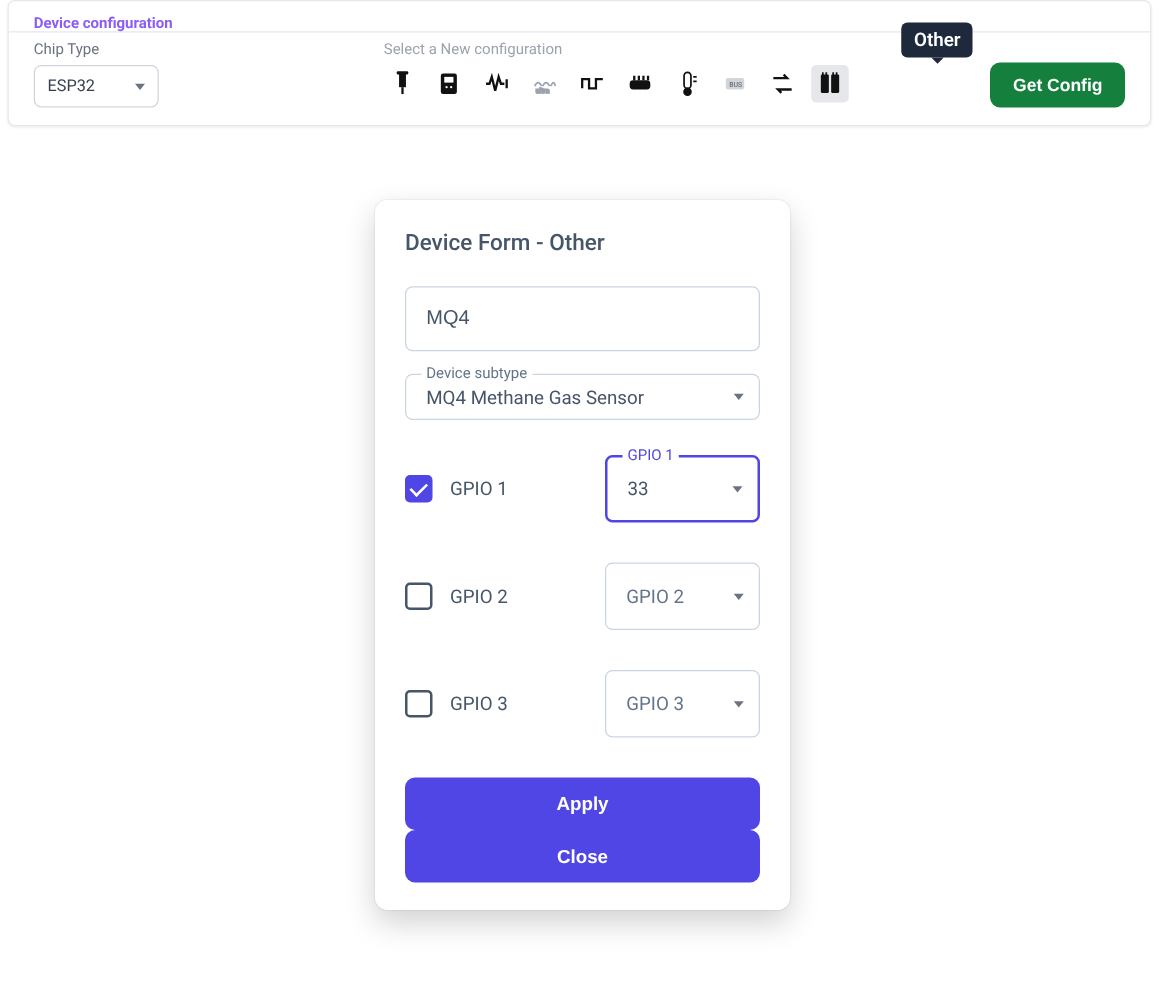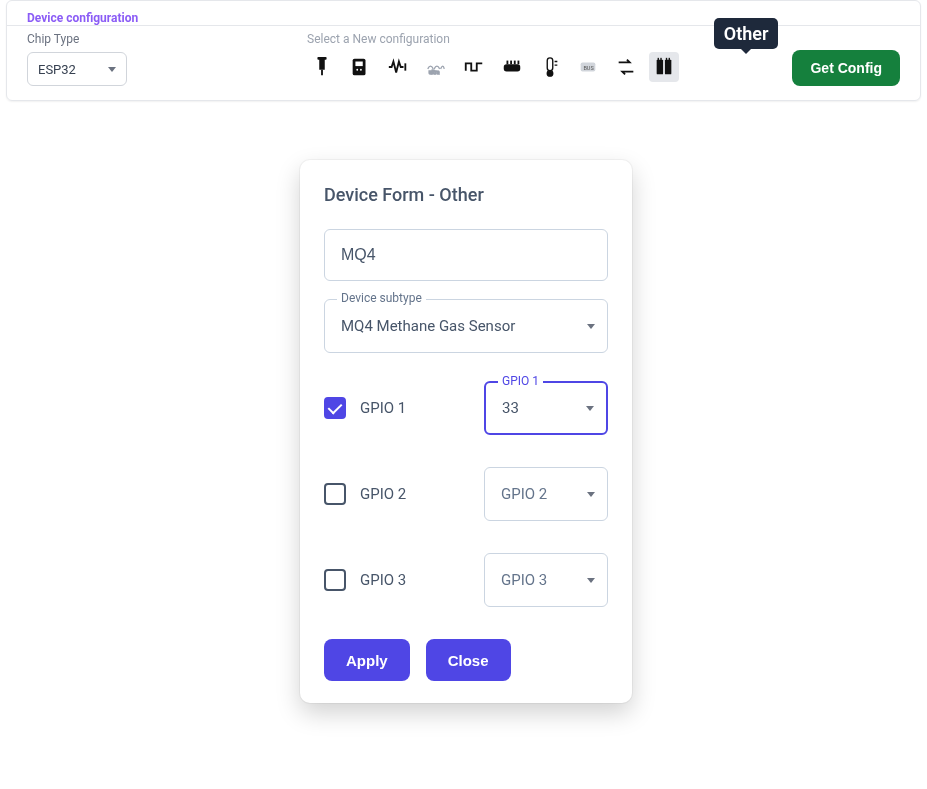--- a/index.html
+++ b/index.html
@@ -77,21 +77,21 @@
     cursor: pointer;
   }
   .cfg-icon.active { background: #e5e7eb; }
   .cfg-icon svg { width: 22px; height: 22px; }
   .tooltip {
     position: absolute;
     top: -34px;
     right: -6px;
     background: #1e293b;
     color: #fff;
-    font-size: 18px;
+    font-size: 15px;
     padding: 5px 10px;
     border-radius: 5px;
     font-weight: 600;
   }
   .tooltip::after {
     content: "";
     position: absolute;
     bottom: -5px; left: 50%; margin-left: -5px;
     border-left: 5px solid transparent;
     border-right: 5px solid transparent;
@@ -135,21 +135,21 @@
     padding: 0 16px;
     font-size: 16px;
     color: #475569;
     margin-bottom: 18px;
     outline: none;
   }
   .outlined-field {
     position: relative;
     border: 1px solid #cbd5e1;
     border-radius: 6px;
-    height: 54px;
+    height: 37px;
     display: flex;
     align-items: center;
     padding: 0 12px 0 16px;
     margin-bottom: 28px;
   }
   .outlined-field.focused {
     border: 2px solid #4f46e5;
   }
   .outlined-field .float-label {
     position: absolute;
@@ -199,22 +199,22 @@
     color: #475569;
     width: 80px;
   }
   .gpio-select {
     margin-left: auto;
     width: 124px;
     height: 54px;
   }
   .modal-actions {
     display: flex;
-    gap: 16px;
     margin-top: 10px;
+    flex-direction: column;
   }
   .btn-primary {
     background: #4f46e5;
     color: #fff;
     border: none;
     border-radius: 8px;
     height: 42px;
     padding: 0 22px;
     font-size: 15px;
     font-weight: 600;

